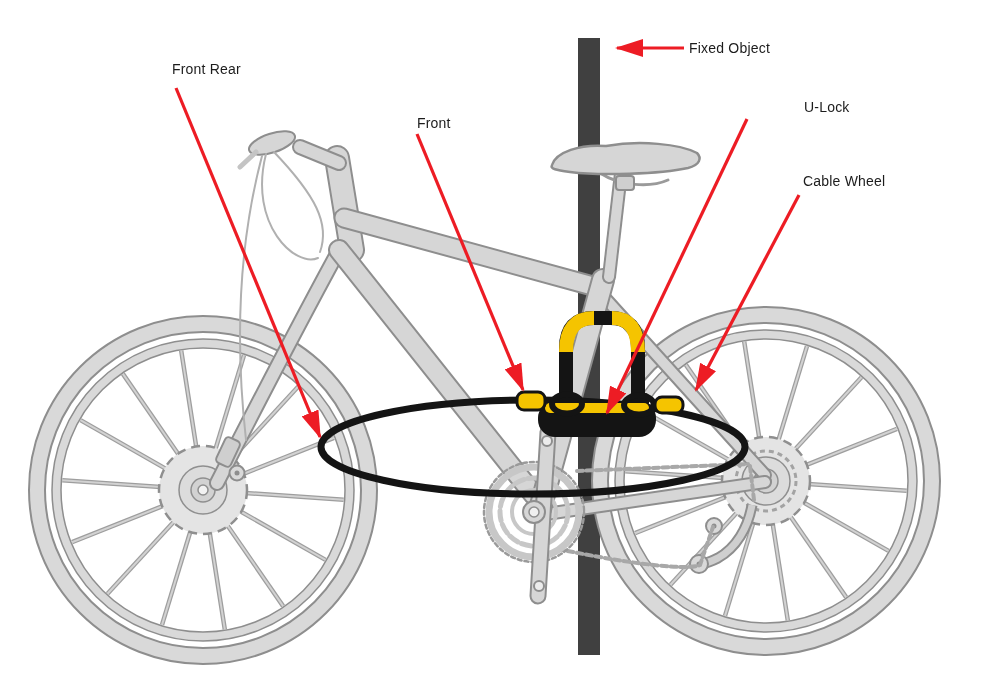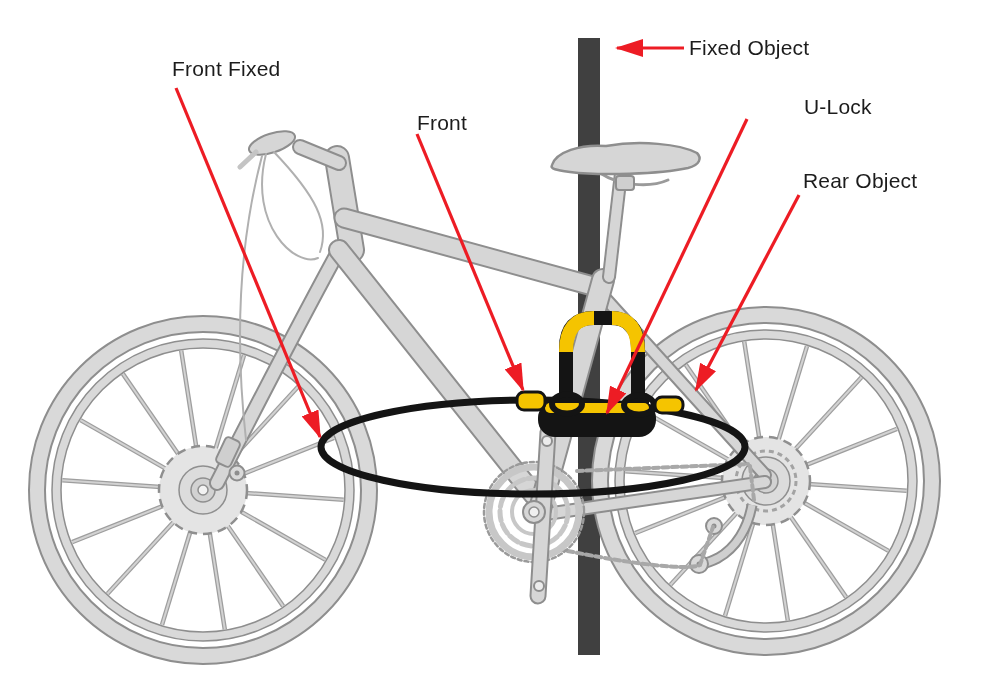--- a/index.html
+++ b/index.html
@@ -2,21 +2,21 @@
 <html><head>
 <meta charset="utf-8">
 <style>
   html,body{margin:0;padding:0;background:#ffffff;}
   #stage{
     position:relative;width:1000px;height:690px;background:#ffffff;overflow:hidden;
     font-family:"Liberation Sans", sans-serif;
   }
   #stage svg{position:absolute;left:0;top:0;}
   .lbl{
-    position:absolute;color:#1c1c1c;font-size:21px;line-height:24px;
+    position:absolute;color:#1c1c1c;font-size:14px;line-height:24px;
     letter-spacing:0.2px;white-space:nowrap;font-weight:400;
   }
 </style>
 </head>
 <body>
 
 <div id="stage">
 
   <svg width="1000" height="690" viewBox="0 0 1000 690">
     <defs>
@@ -168,18 +168,18 @@
 
     <g stroke="#ed1c24" stroke-width="3.2" fill="none">
       <line x1="176" y1="88" x2="320" y2="437" marker-end="url(#arrh)"></line>
       <line x1="417" y1="134" x2="523" y2="390" marker-end="url(#arrh)"></line>
       <line x1="684" y1="48" x2="617" y2="48" marker-end="url(#arrh)"></line>
       <line x1="747" y1="119" x2="607" y2="413" marker-end="url(#arrh)"></line>
       <line x1="799" y1="195" x2="696" y2="390" marker-end="url(#arrh)"></line>
     </g>
   </svg>
 
-  <div class="lbl" style="left:172px;top:57px">Front Fixed</div>
+  <div class="lbl" style="left:172px;top:57px">Front Rear</div>
   <div class="lbl" style="left:417px;top:111px">Front</div>
   <div class="lbl" style="left:689px;top:36px">Fixed Object</div>
   <div class="lbl" style="left:804px;top:95px">U-Lock</div>
-  <div class="lbl" style="left:803px;top:169px">Rear Object</div>
+  <div class="lbl" style="left:803px;top:169px">Cable Wheel</div>
 </div>
 
 </body></html>

